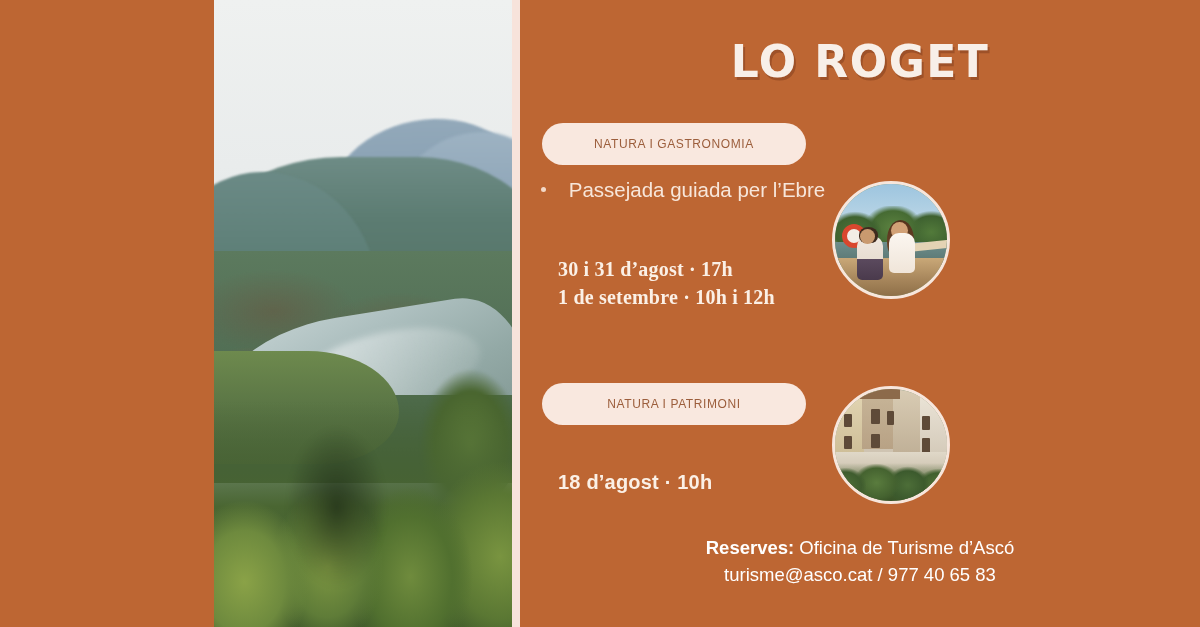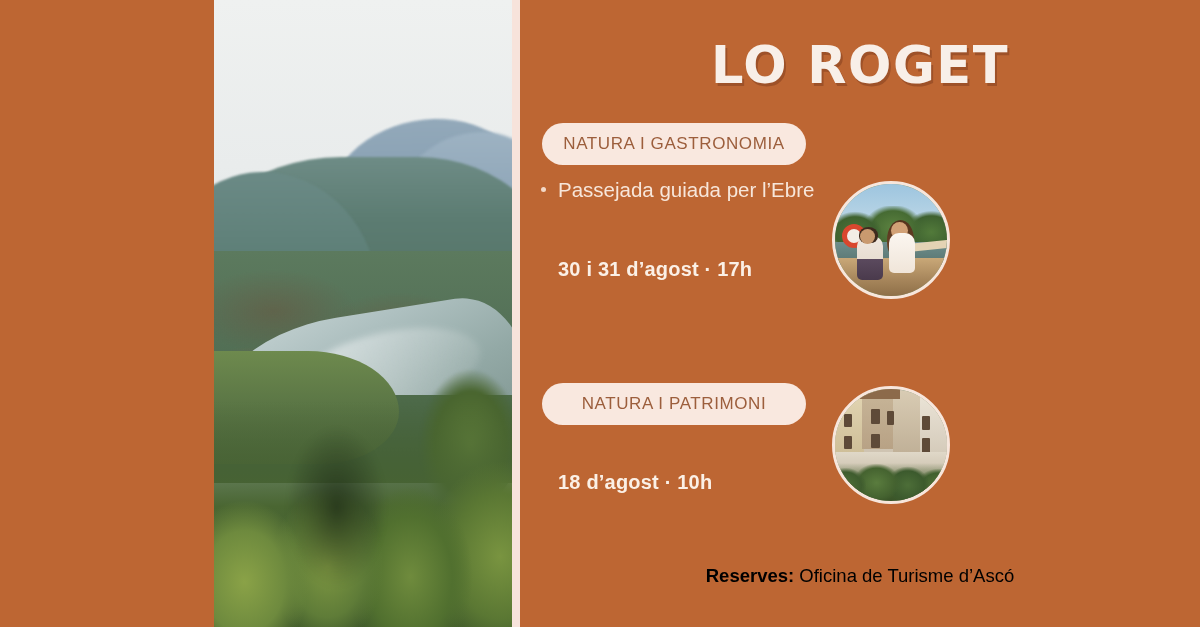--- a/index.html
+++ b/index.html
@@ -131,51 +131,52 @@
     position:absolute;
     left:520px; top:0;
     width:680px; height:627px;
   }
 
   .title {
     position:absolute;
     left:0; top:36px;
     width:680px;
     text-align:center;
-    font-size:51px;
+    font-size:44px;
     font-weight:bold;
     letter-spacing:1.5px;
     color:#F8EFE8;
     text-shadow:2px 3px 0 rgba(120,56,26,.45);
     font-family:"DejaVu Sans", sans-serif;
   }
 
   .badge {
     position:absolute;
     left:22px;
     height:42px;
     background:#F9E8DF;
     border-radius:21px;
     display:flex;
     align-items:center;
     justify-content:center;
     padding:7px 26px;
     color:#9C5E3C;
-    font-size:17px;
+    font-size:12px;
     letter-spacing:.6px;
     white-space:nowrap;
   }
   .badge-1 { top:123px; width:264px; }
   .badge-2 { top:354px; width:264px;margin-top:29px; }
 
   .list {
     position:absolute;
     left:16px;
     width:300px;
     list-style:none;
+    text-align:center;
   }
   .list-1 { top:176px; }
   .list-2 { top:390px; }
   .list li {
     position:relative;
     padding-left:22px;
     color:#F7E6DA;
     font-size:20.5px;
     line-height:27px;
     margin-bottom:1px;
@@ -187,21 +188,21 @@
     width:5px; height:5px;
     border-radius:50%;
     background:#F3D9C8;
   }
 
   .dates {
     position:absolute;
     left:38px;
     width:320px;
   }
-  .dates-1 { top:255px; }
+  .dates-1 { top:255px;font-family:Liberation Serif, serif; }
   .dates-2 { top:468px; }
   .dates div {
     color:#FBF0E6;
     font-size:20px;
     font-weight:bold;
     line-height:28px;
     letter-spacing:.2px;
   }
 
   .circle {
@@ -318,21 +319,21 @@
   .c2-pot {
     position:absolute; bottom:6%; width:14%; height:10%;
     background:#9E6A4B; border-radius:2px;
   }
 
   .footer {
     position:absolute;
     left:0; bottom:38px;
     width:680px;
     text-align:center;
-    color:#000000;
+    color:#ffffff;
   }
   .footer .line1 { font-size:18.5px; line-height:27px; }
   .footer .line1 b { font-weight:bold; }
   .footer .line2 { font-size:18.5px; line-height:28px; }
 </style>
 </head>
 <body>
 
 <div class="poster">
 
@@ -360,20 +361,21 @@
     <div class="title">LO ROGET</div>
 
     <div class="badge badge-1">NATURA I GASTRONOMIA</div>
 
     <ul class="list list-1">
       <li>Passejada guiada per l’Ebre</li>
     </ul>
 
     <div class="dates dates-1">
       <div>30 i 31 d’agost · 17h</div>
+      <div>1 de setembre · 10h i 12h</div>
     </div>
 
     <div class="circle circle-1">
       <div class="c1">
         <div class="c1-sky"></div>
         <div class="c1-trees"></div>
         <div class="c1-water"></div>
         <div class="c1-deck"></div>
         <div class="c1-rail"></div>
         <div class="c1-ring"></div>
@@ -415,16 +417,17 @@
         <div class="c2-pot" style="left:76%;"></div>
         <div class="c2-green"></div>
       </div>
     </div>
 
     <div class="footer">
       <div class="line1">
         <b>Reserves:</b>
         <span>Oficina de Turisme d’Ascó</span>
       </div>
+      <div class="line2">turisme@asco.cat / 977 40 65 83</div>
     </div>
 
   </div>
 </div>
 
 </body></html>

